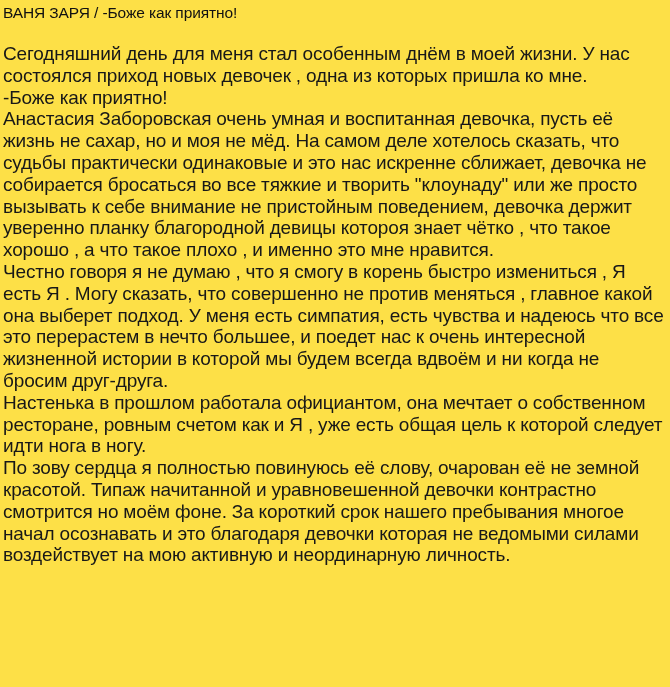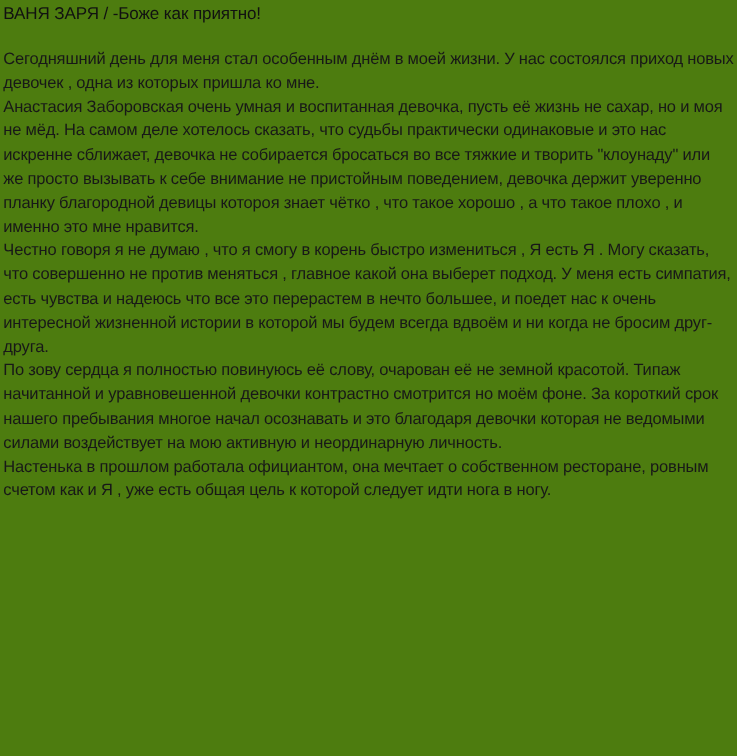--- a/index.html
+++ b/index.html
@@ -14,21 +14,21 @@
     overflow: hidden;
     font-family: "Liberation Sans", "DejaVu Sans", sans-serif;
     color: #1a1a1a;
     -webkit-font-smoothing: antialiased;
   }
   .page {
     width: 670px;
     height: 687px;
     box-sizing: border-box;
     padding: 0;
-    background: #4d7c0f;
+    background: #fde047;
     position: relative;
   }
   .article-title {
     position: absolute;
     top: 3px;
     left: 3px;
     width: 664px;
     font-size: 15.5px;
     line-height: 20px;
     font-weight: 400;
@@ -40,36 +40,37 @@
   .article-body {
     position: absolute;
     top: 43px;
     left: 3px;
     width: 664px;
     margin: 0;
   }
   .para {
     margin: 0;
     padding: 0;
-    font-size: 15px;
+    font-size: 19px;
     line-height: 21.8px;
     color: #181818;
     text-align: left;
     letter-spacing: -0.15px;
     word-spacing: -0.1px;
   }
 </style>
 </head>
 <body>
 
 <div class="page">
 
   <h1 class="article-title">ВАНЯ ЗАРЯ / -Боже как приятно!</h1>
 
   <div class="article-body">
     <p class="para">Сегодняшний день для меня стал особенным днём в моей жизни. У нас состоялся приход новых девочек , одна из которых пришла ко мне.</p>
+    <p class="para">-Боже как приятно!</p>
     <p class="para">Анастасия Заборовская очень умная и воспитанная девочка, пусть её жизнь не сахар, но и моя не мёд. На самом деле хотелось сказать, что судьбы практически одинаковые и это нас искренне сближает, девочка не собирается бросаться во все тяжкие и творить "клоунаду" или же просто вызывать к себе внимание не пристойным поведением, девочка держит уверенно планку благородной девицы котороя знает чётко , что такое хорошо , а что такое плохо , и именно это мне нравится.</p>
     <p class="para">Честно говоря я не думаю , что я смогу в корень быстро измениться , Я есть Я . Могу сказать, что совершенно не против меняться , главное какой она выберет подход. У меня есть симпатия, есть чувства и надеюсь что все это перерастем в нечто большее, и поедет нас к очень интересной жизненной истории в которой мы будем всегда вдвоём и ни когда не бросим друг-друга.</p>
+    <p class="para">Настенька в прошлом работала официантом, она мечтает о собственном ресторане, ровным счетом как и Я , уже есть общая цель к которой следует идти нога в ногу.</p>
     <p class="para">По зову сердца я полностью повинуюсь её слову, очарован её не земной красотой. Типаж начитанной и уравновешенной девочки контрастно смотрится но моём фоне. За короткий срок нашего пребывания многое начал осознавать и это благодаря девочки которая не ведомыми силами воздействует на мою активную и неординарную личность.</p>
-    <p class="para">Настенька в прошлом работала официантом, она мечтает о собственном ресторане, ровным счетом как и Я , уже есть общая цель к которой следует идти нога в ногу.</p>
   </div>
 
 </div>
 
 </body></html>

